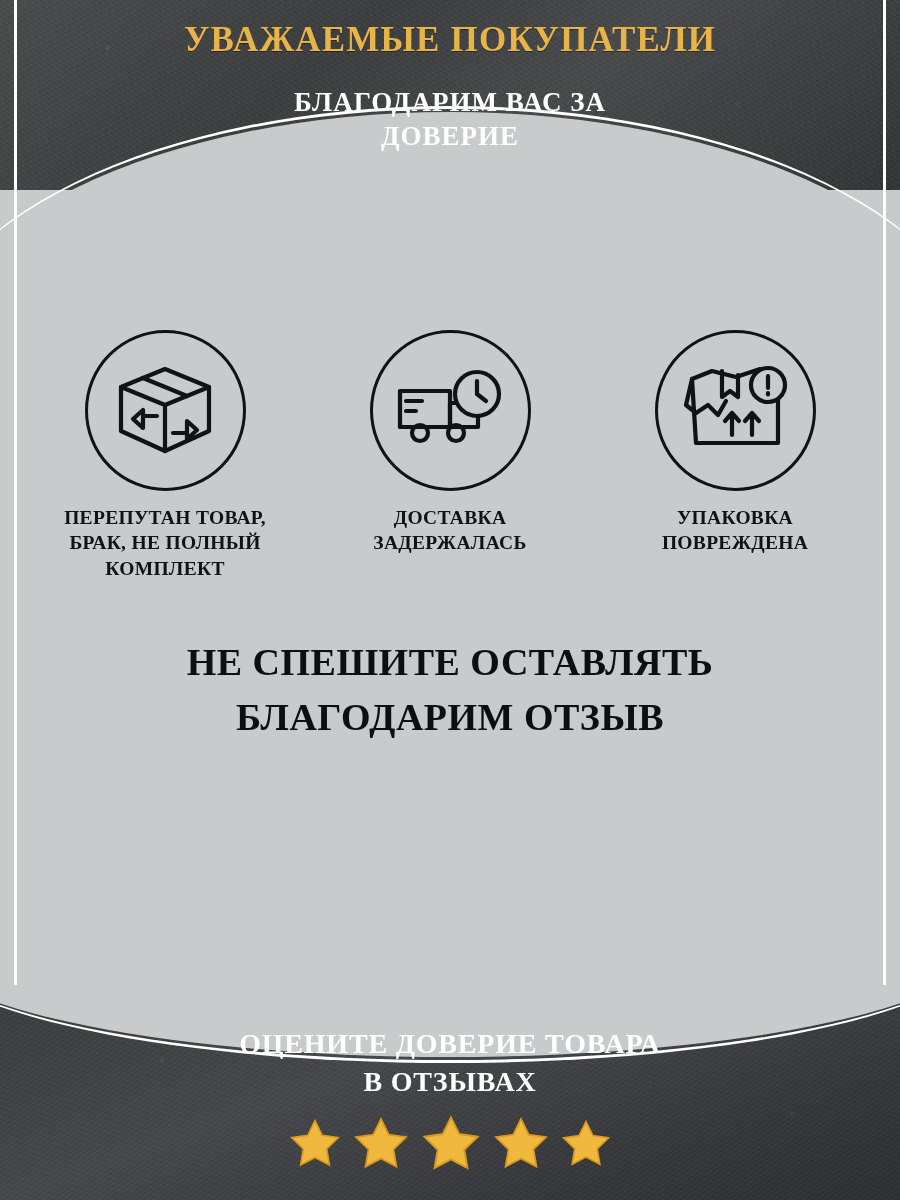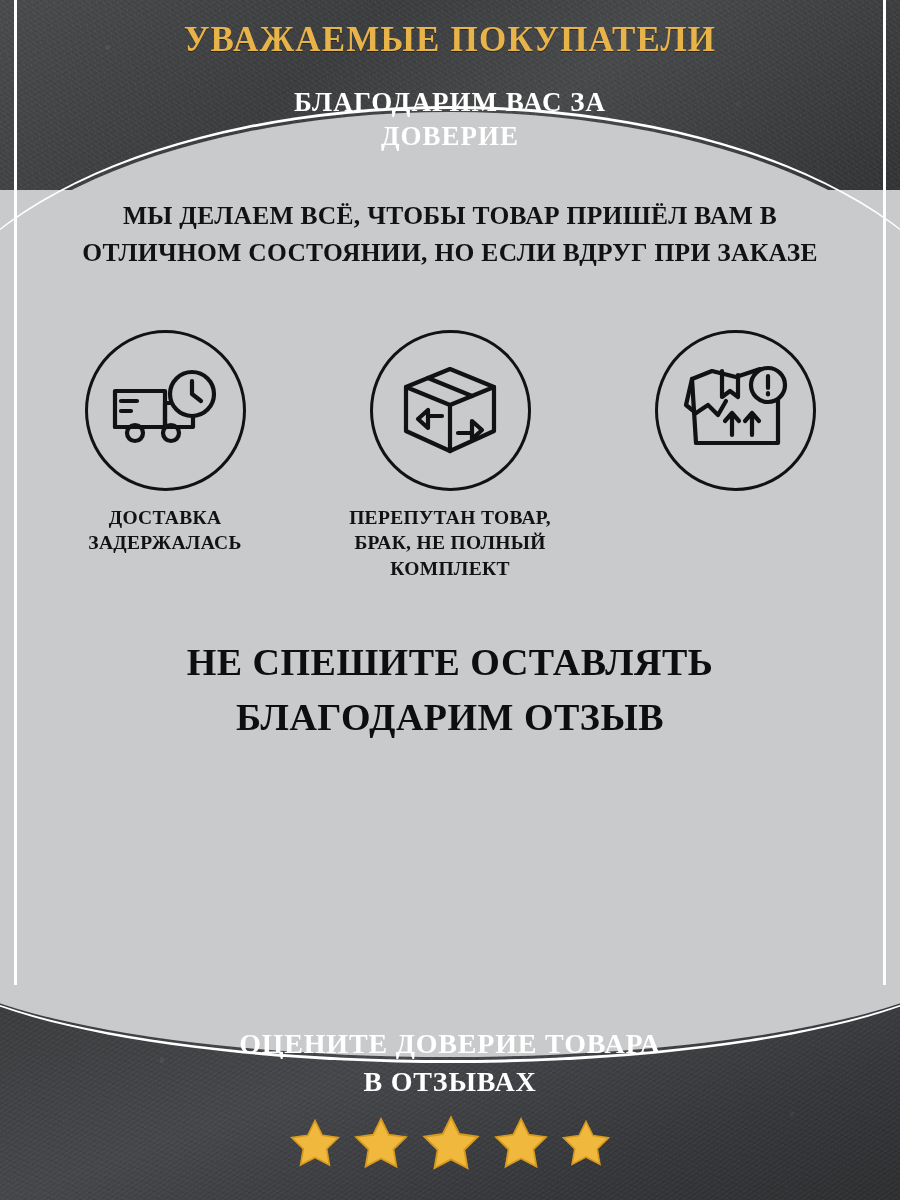--- a/index.html
+++ b/index.html
@@ -251,23 +251,36 @@
 
   <div class="frame-left"></div>
   <div class="frame-right"></div>
 
   <div class="header-wrap">
     <div class="header-title">УВАЖАЕМЫЕ ПОКУПАТЕЛИ</div>
     <div class="header-sub" style="white-space: pre-line;">БЛАГОДАРИМ ВАС ЗА
 ДОВЕРИЕ</div>
   </div>
 
-  <div class="intro">МЫ ДЕЛАЕМ ВСЁ, ЧТОБЫ ТОВАР ПРИШЁЛ ВАМ В ОТЛИЧНОМ СОСТОЯНИИ, НО ЕСЛИ ВДРУГ ПРИ ЗАКАЗЕ</div>
 
   <div class="icons-row">
+
+    <div class="icon-col">
+      <div class="icon-circle">
+        <svg width="108" height="100" viewBox="0 0 108 100" fill="none" stroke="#111213" stroke-width="4.2" stroke-linecap="round" stroke-linejoin="round">
+          <path d="M54 8 L98 26 L54 44 L10 26 Z"></path>
+          <path d="M10 26 v44 L54 90 V44"></path>
+          <path d="M98 26 v44 L54 90"></path>
+          <path d="M32 17 L76 35"></path>
+          <path d="M46 55 h-14 v12 l-10 -9 l10 -9 v6"></path>
+          <path d="M62 72 h14 v-12 l10 9 l-10 9 v-6"></path>
+        </svg>
+      </div>
+      <div class="icon-caption">ПЕРЕПУТАН ТОВАР, БРАК, НЕ ПОЛНЫЙ КОМПЛЕКТ</div>
+    </div>
 
     <div class="icon-col">
       <div class="icon-circle">
         <svg width="112" height="92" viewBox="0 0 112 92" fill="none" stroke="#111213" stroke-width="4.2" stroke-linecap="round" stroke-linejoin="round">
           <path d="M6 26 h50 v36 h-50 z"></path>
           <path d="M56 38 h16 l12 13 v11 h-28 z"></path>
           <path d="M6 62 h12"></path>
           <path d="M34 62 h14"></path>
           <path d="M72 62 h4"></path>
           <circle cx="26" cy="68" r="8"></circle>
@@ -275,46 +288,33 @@
           <path d="M12 36 h16 M12 46 h10"></path>
           <circle cx="83" cy="29" r="22" fill="#c9cacb"></circle>
           <path d="M83 16 v13 l9 7"></path>
         </svg>
       </div>
       <div class="icon-caption">ДОСТАВКА ЗАДЕРЖАЛАСЬ</div>
     </div>
 
     <div class="icon-col">
       <div class="icon-circle">
-        <svg width="108" height="100" viewBox="0 0 108 100" fill="none" stroke="#111213" stroke-width="4.2" stroke-linecap="round" stroke-linejoin="round">
-          <path d="M54 8 L98 26 L54 44 L10 26 Z"></path>
-          <path d="M10 26 v44 L54 90 V44"></path>
-          <path d="M98 26 v44 L54 90"></path>
-          <path d="M32 17 L76 35"></path>
-          <path d="M46 55 h-14 v12 l-10 -9 l10 -9 v6"></path>
-          <path d="M62 72 h14 v-12 l10 9 l-10 9 v-6"></path>
-        </svg>
-      </div>
-      <div class="icon-caption">ПЕРЕПУТАН ТОВАР, БРАК, НЕ ПОЛНЫЙ КОМПЛЕКТ</div>
-    </div>
-
-    <div class="icon-col">
-      <div class="icon-circle">
         <svg width="106" height="100" viewBox="0 0 106 100" fill="none" stroke="#111213" stroke-width="4.2" stroke-linecap="round" stroke-linejoin="round">
           <path d="M10 18 L30 10 L54 16 L78 8 L96 16 v66 H14 z"></path>
           <path d="M10 18 L4 44 l10 8"></path>
           <path d="M40 10 v26 l8 -6 l8 6 V14"></path>
           <path d="M14 52 l12 -8 l10 10 l8 -14"></path>
           <path d="M50 74 v-22 M50 52 l-7 8 M50 52 l7 8"></path>
           <path d="M70 74 v-22 M70 52 l-7 8 M70 52 l7 8"></path>
           <circle cx="86" cy="24" r="17" fill="#c9cacb"></circle>
           <path d="M86 15 v12"></path>
           <path d="M86 32 v1.5"></path>
         </svg>
       </div>
+      <div class="icon-caption">УПАКОВКА ПОВРЕЖДЕНА</div>
     </div>
 
   </div>
 
   <div class="headline">НЕ СПЕШИТЕ ОСТАВЛЯТЬ БЛАГОДАРИМ ОТЗЫВ</div>
 
 
   <div class="bottom-band">
     <div class="grain"></div>
     <div class="bottom-curve"></div>

